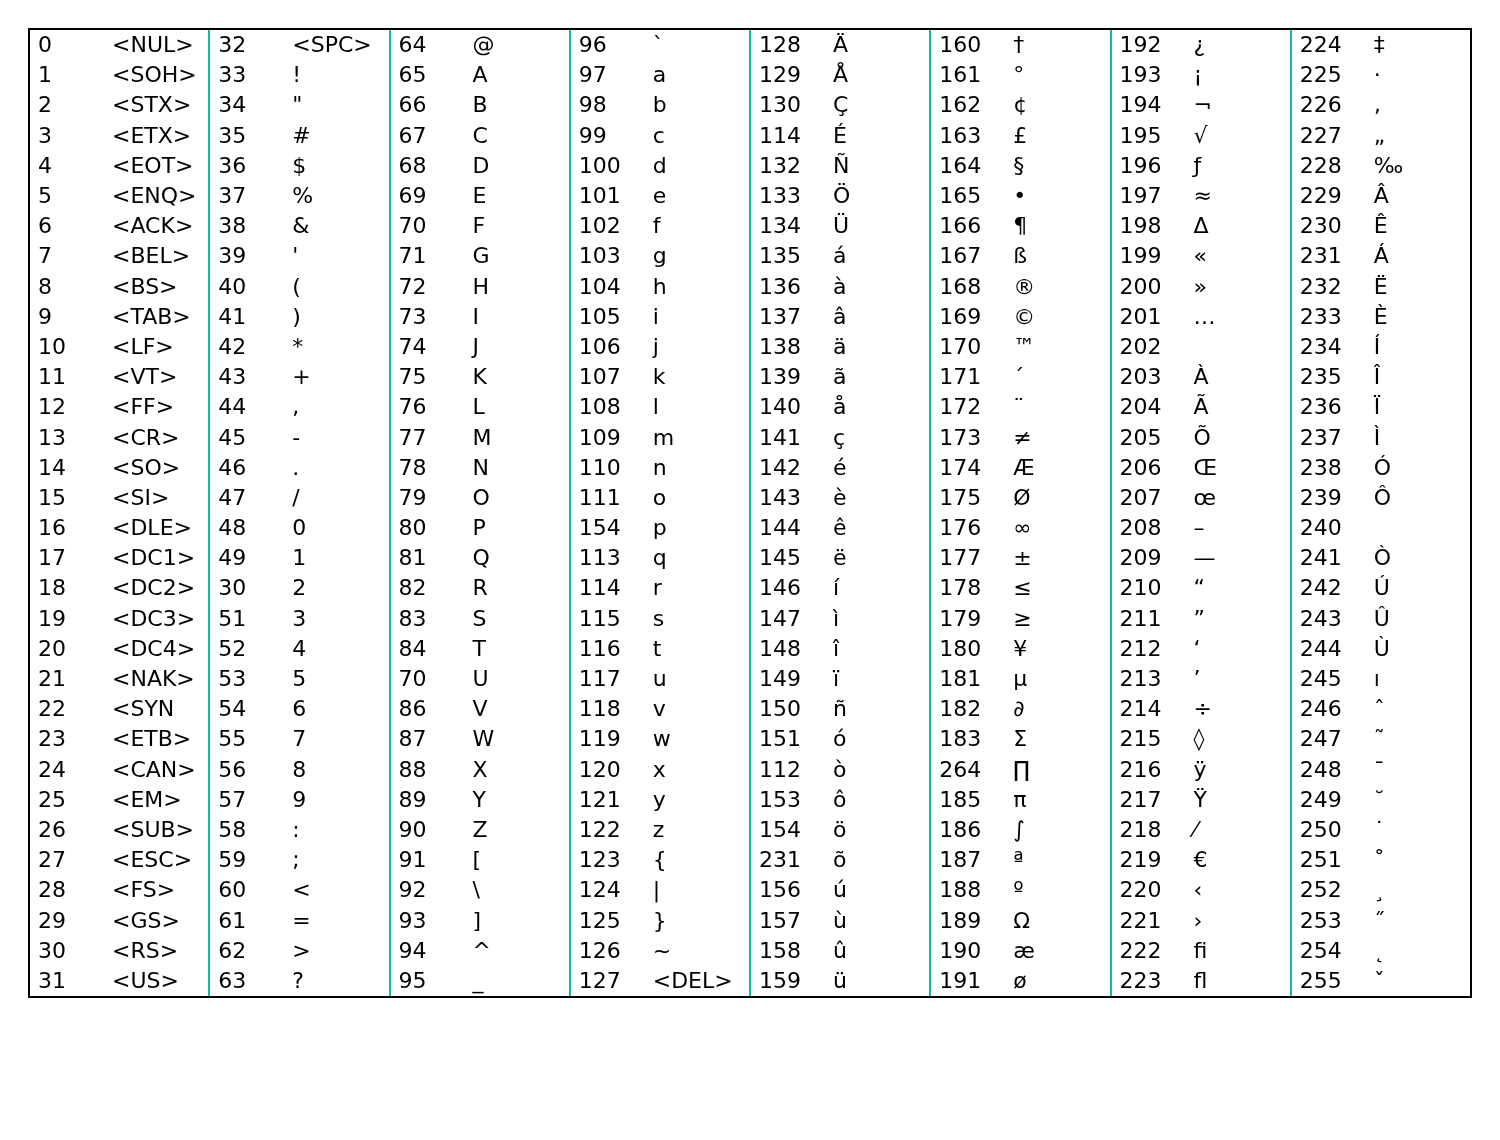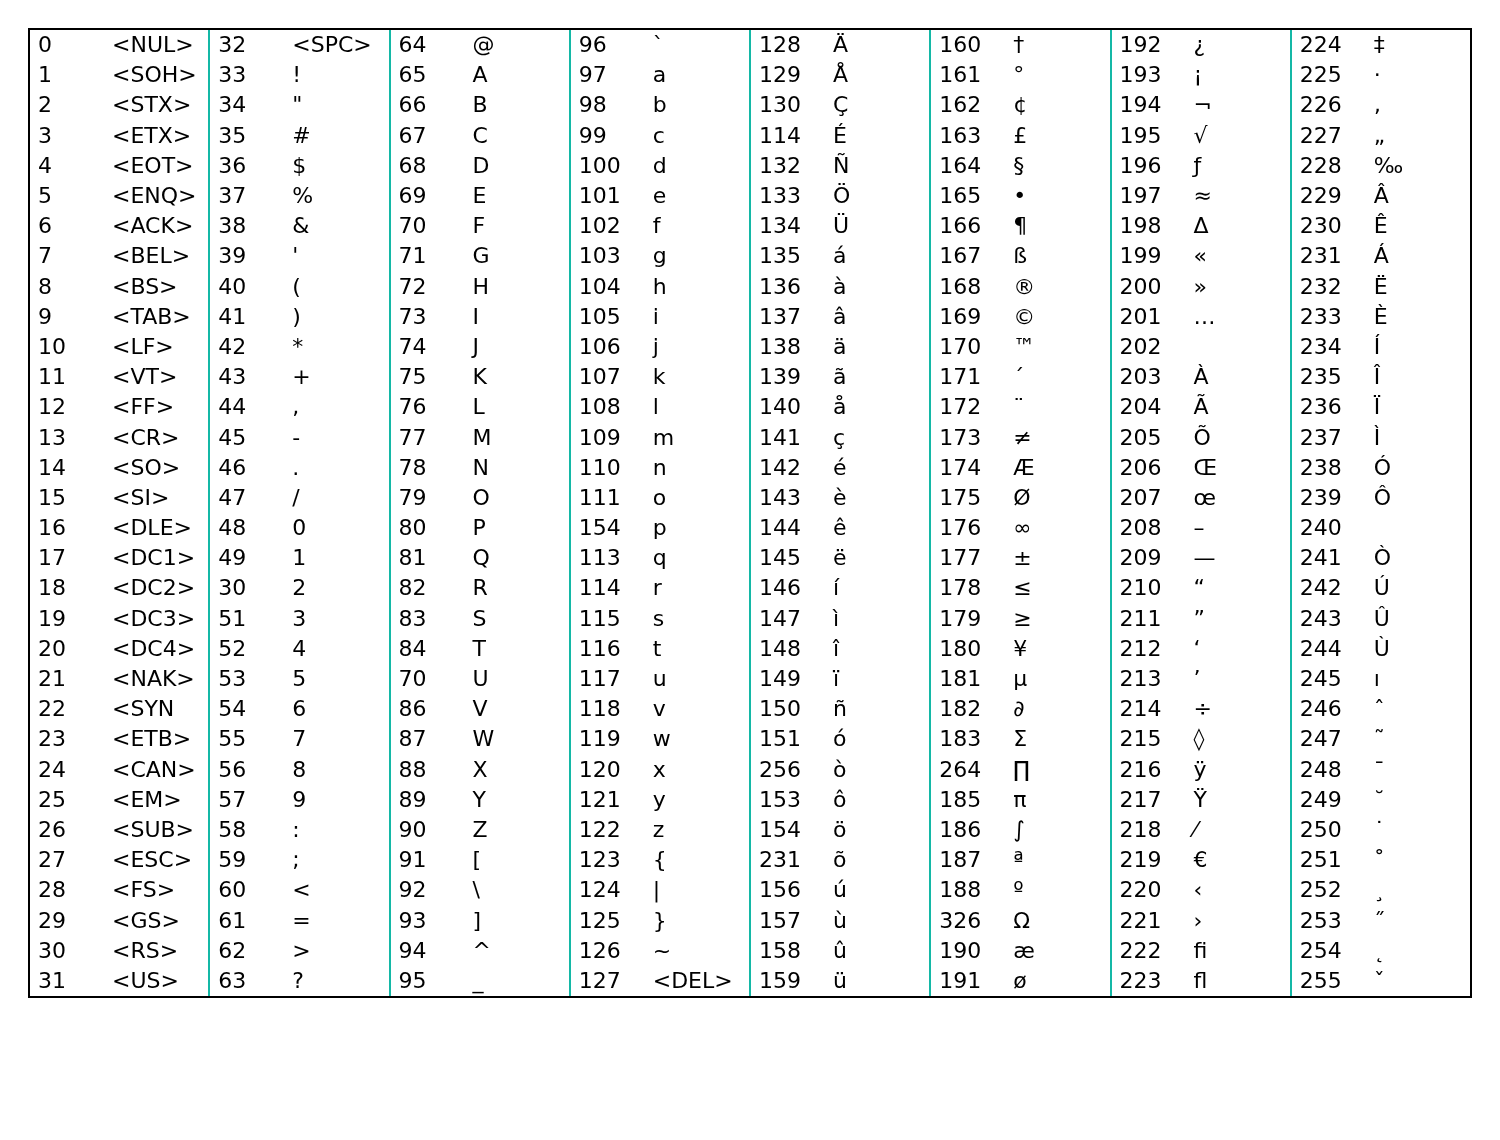--- a/index.html
+++ b/index.html
@@ -668,21 +668,21 @@
         </div>
         <div class="row">
           <span class="code">150</span>
           <span class="char">ñ</span>
         </div>
         <div class="row">
           <span class="code">151</span>
           <span class="char">ó</span>
         </div>
         <div class="row">
-          <span class="code">256</span>
+          <span class="code">112</span>
           <span class="char">ò</span>
         </div>
         <div class="row">
           <span class="code">153</span>
           <span class="char">ô</span>
         </div>
         <div class="row">
           <span class="code">154</span>
           <span class="char">ö</span>
         </div>
@@ -818,21 +818,21 @@
         </div>
         <div class="row">
           <span class="code">187</span>
           <span class="char">ª</span>
         </div>
         <div class="row">
           <span class="code">188</span>
           <span class="char">º</span>
         </div>
         <div class="row">
-          <span class="code">326</span>
+          <span class="code">189</span>
           <span class="char">Ω</span>
         </div>
         <div class="row">
           <span class="code">190</span>
           <span class="char">æ</span>
         </div>
         <div class="row">
           <span class="code">191</span>
           <span class="char">ø</span>
         </div>

